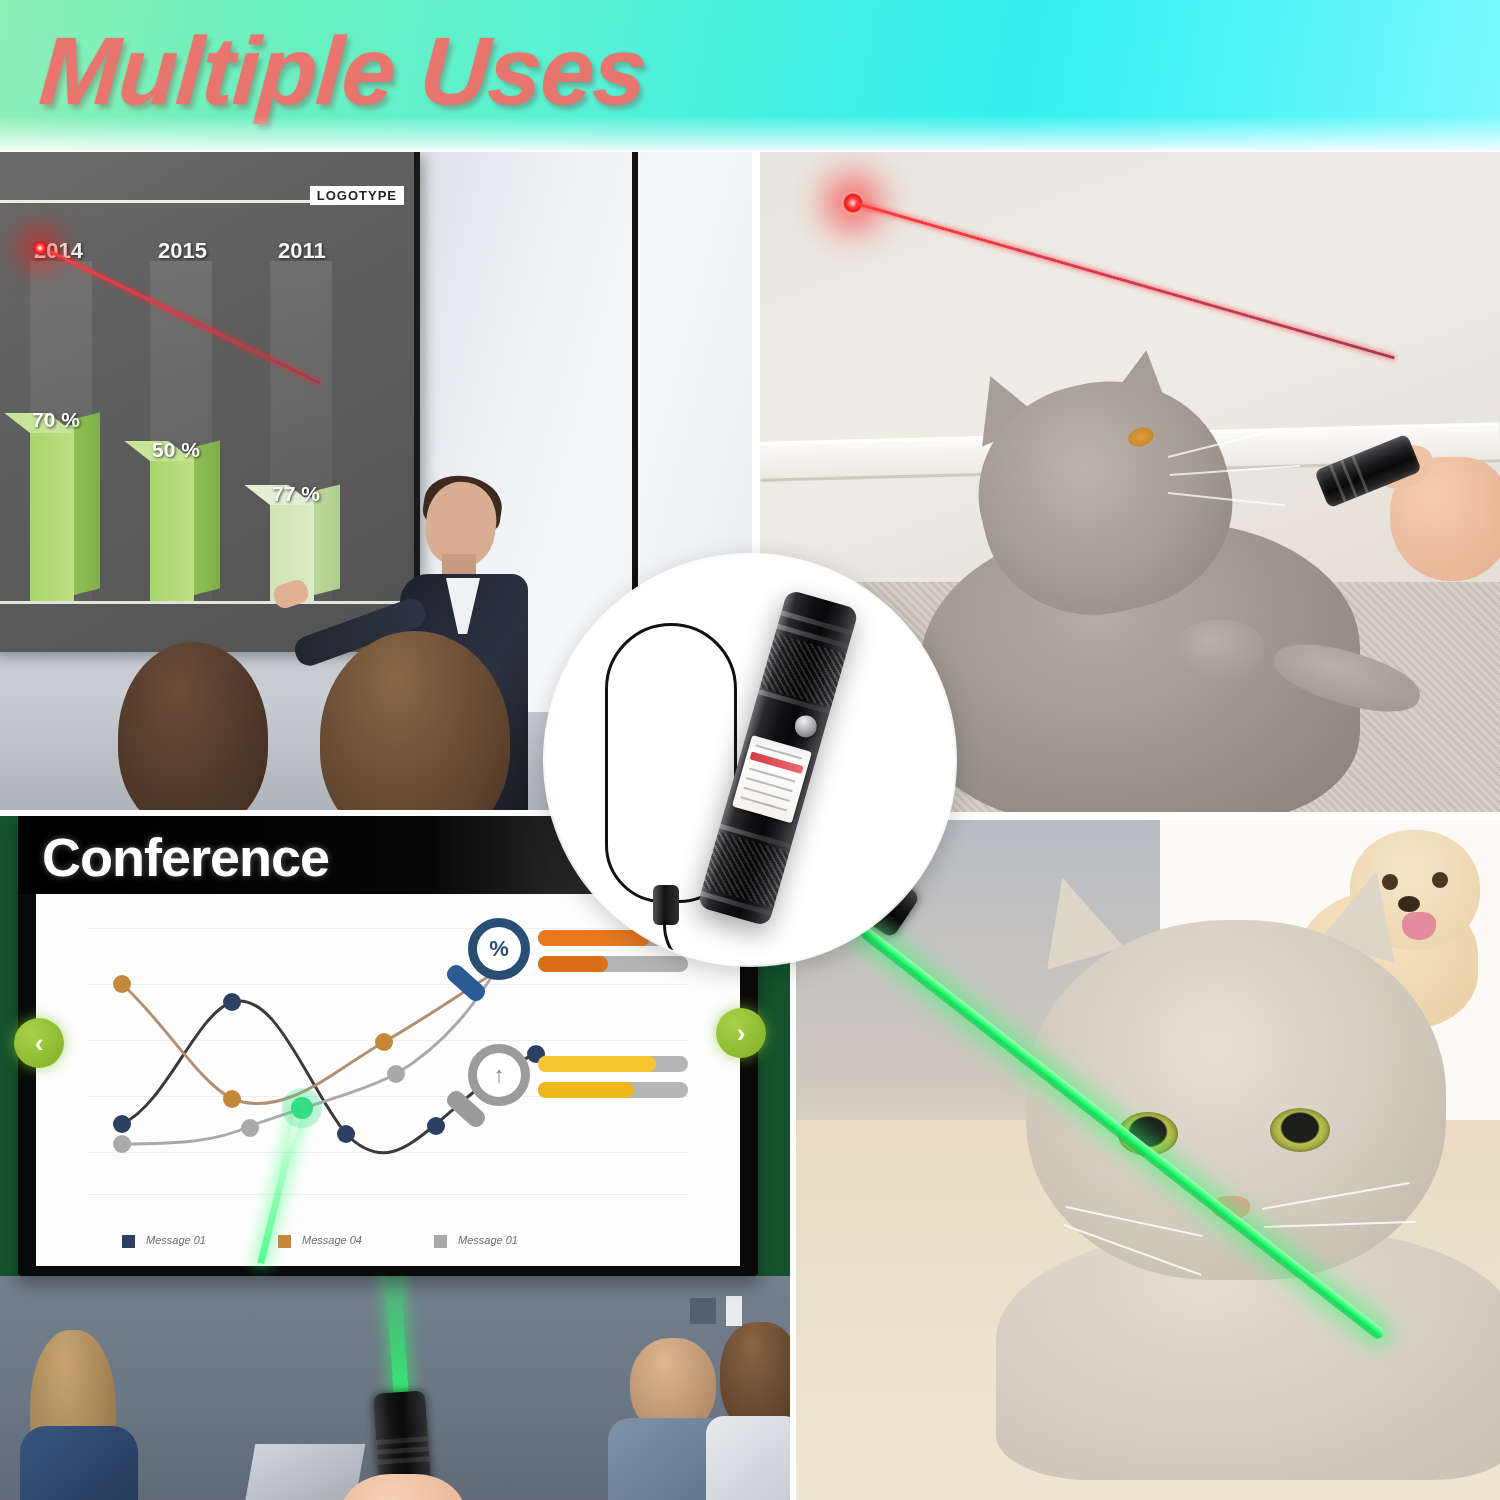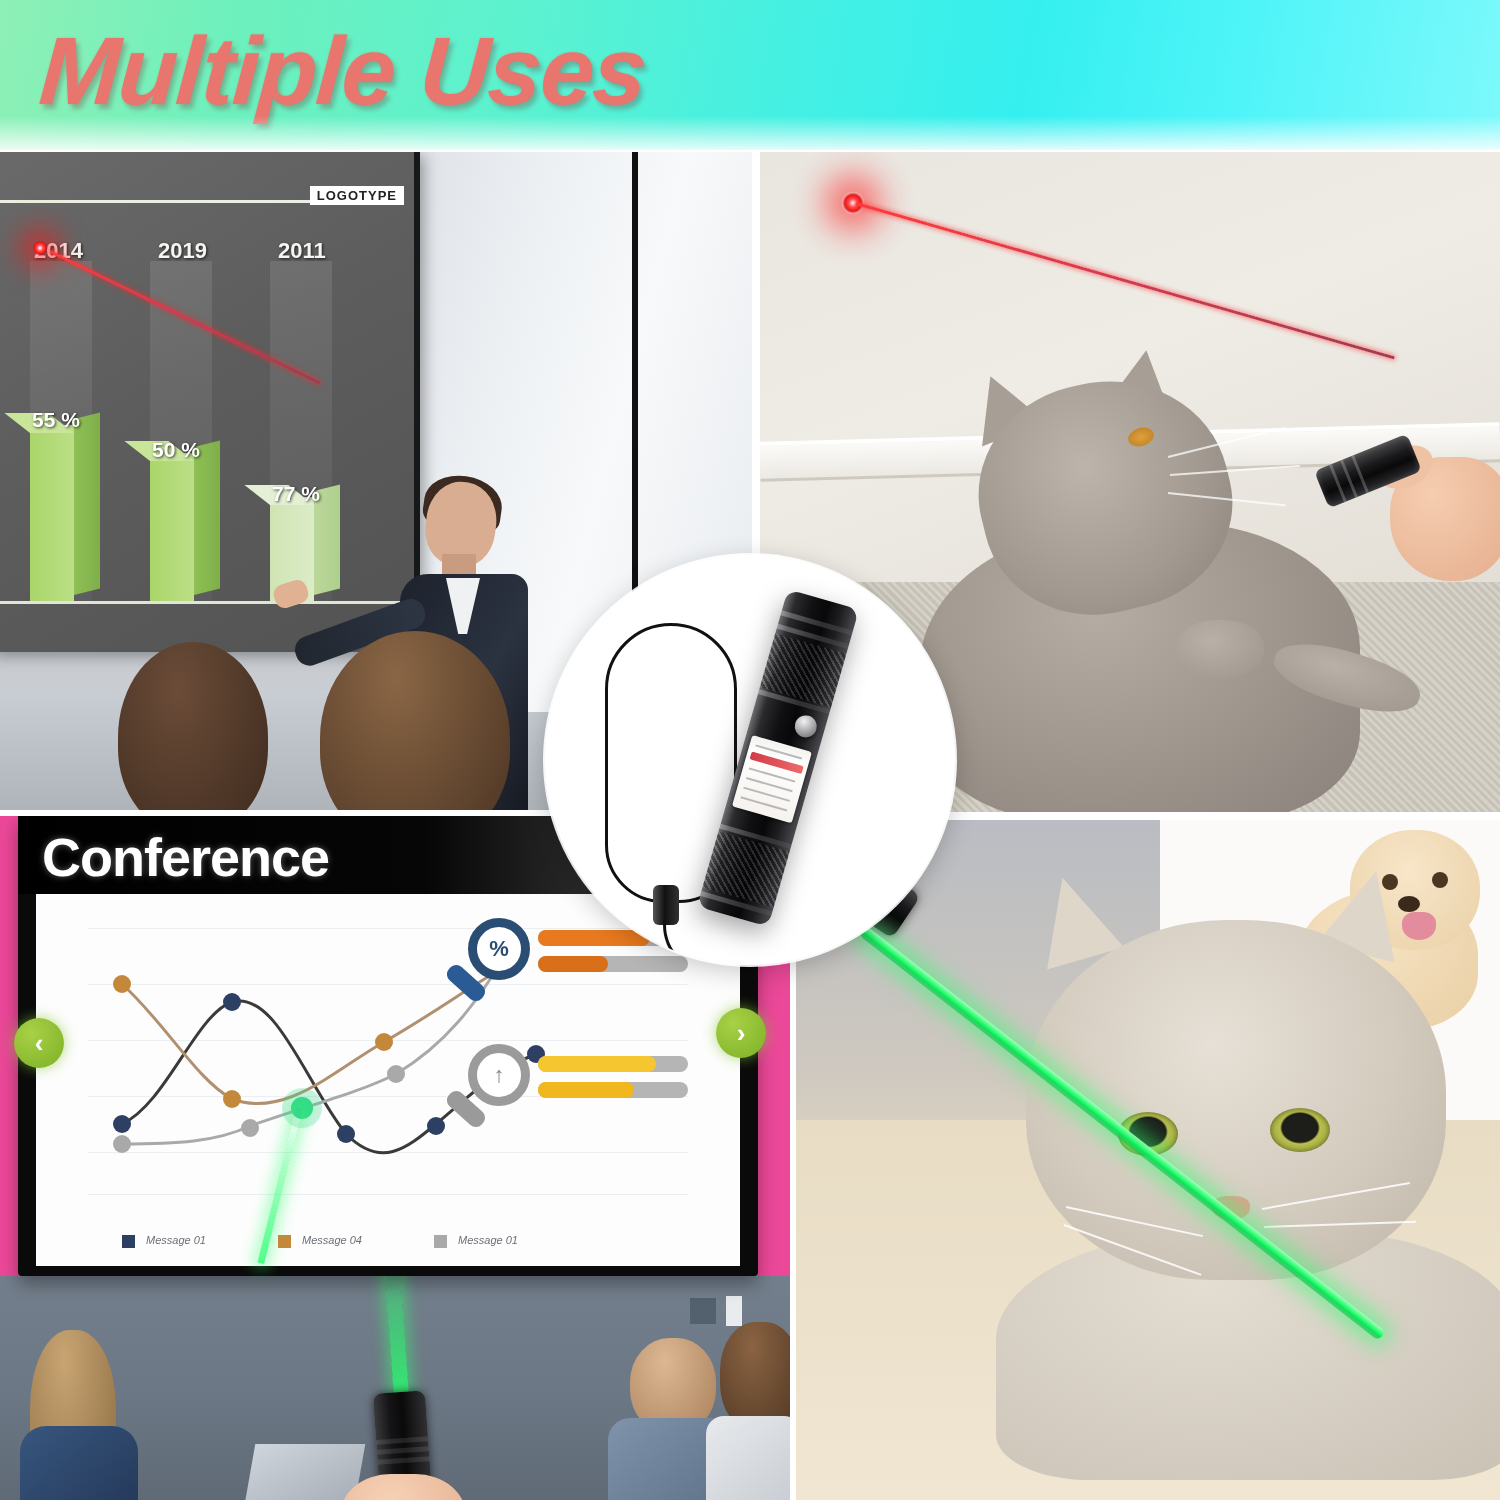--- a/index.html
+++ b/index.html
@@ -113,21 +113,21 @@
              background:radial-gradient(ellipse at 35% 30%,#f6cdb0,#e4ad8d); border-radius:44% 40% 46% 50%; }
   .hr-thumb { position:absolute; right:76px; top:10px; width:58px; height:40px;
               background:#f0c2a4; border-radius:50%; transform:rotate(-24deg); }
   .pointer-red { position:absolute; right:92px; top:14px; width:100px; height:40px;
                  background:linear-gradient(to bottom,#4a4a4d 0%,#1a1a1c 38%,#09090a 62%,#2d2d30 100%);
                  border-radius:7px; transform:rotate(-22deg);
                  box-shadow:inset 0 0 6px rgba(255,255,255,.18); }
   .pointer-red i { position:absolute; top:0; width:3px; height:40px; background:rgba(255,255,255,.22); }
 
   
-  #p-conference { left:0; top:816px; width:790px; height:684px; background:#ec4899; }
+  #p-conference { left:0; top:816px; width:790px; height:684px; background:#14532d; }
   .tv { position:absolute; left:18px; top:0; width:740px; height:460px;
         background:#0a0a0a; border-radius:4px; box-shadow:0 8px 18px rgba(0,0,0,.35); }
   .tv-bar { position:absolute; left:0; top:0; width:740px; height:78px;
             background:linear-gradient(to right,#000 0%,#060606 55%,#2c2c2c 78%,#8d8d8d 100%); }
   .tv-title { position:absolute; left:24px; top:10px; font-size:54px; font-weight:bold;
               color:#fff; letter-spacing:-1px; text-shadow:0 0 7px rgba(255,255,255,.35); }
   .slide { position:absolute; left:18px; top:78px; width:704px; height:372px; background:#fdfdfd; }
   .gridline { position:absolute; left:52px; width:600px; height:1px; background:#eceff2; }
   .lsvg { position:absolute; left:0; top:0; width:704px; height:300px; }
   .lgd { position:absolute; bottom:18px; display:flex; gap:72px; left:86px;
@@ -247,21 +247,21 @@
 
     </div>
 
     <div class="screen">
       <div class="screen-topline"></div>
       <div class="logotype">LOGOTYPE</div>
 
       <div class="axis-base"></div>
 
       <div class="yr" style="left:44px;  top:86px">2014</div>
-      <div class="yr" style="left:168px; top:86px">2019</div>
+      <div class="yr" style="left:168px; top:86px">2015</div>
       <div class="yr" style="left:288px; top:86px">2011</div>
 
       <div class="shadowcol" style="left:40px;  height:340px"></div>
       <div class="shadowcol" style="left:160px; height:340px"></div>
       <div class="shadowcol" style="left:280px; height:340px"></div>
 
       <div class="bar" style="left:40px;  height:176px">
         <div class="face"></div>
           <div class="side"></div>
           <div class="top"></div>
@@ -270,21 +270,21 @@
         <div class="face"></div>
           <div class="side"></div>
           <div class="top"></div>
       </div>
       <div class="bar pale" style="left:280px; height:104px">
         <div class="face"></div>
           <div class="side"></div>
           <div class="top"></div>
       </div>
 
-      <div class="pct" style="left:42px;  top:256px">55 %</div>
+      <div class="pct" style="left:42px;  top:256px">70 %</div>
       <div class="pct" style="left:162px; top:286px">50 %</div>
       <div class="pct" style="left:282px; top:330px">77 %</div>
 
       <div class="laser-dot-red" style="left:42px; top:88px"></div>
     </div>
 
     <div class="beam-red" style="left:50px; top:98px; width:300px; transform:rotate(26deg)"></div>
 
     <div class="presenter">
       <div class="pres-hair"></div>

